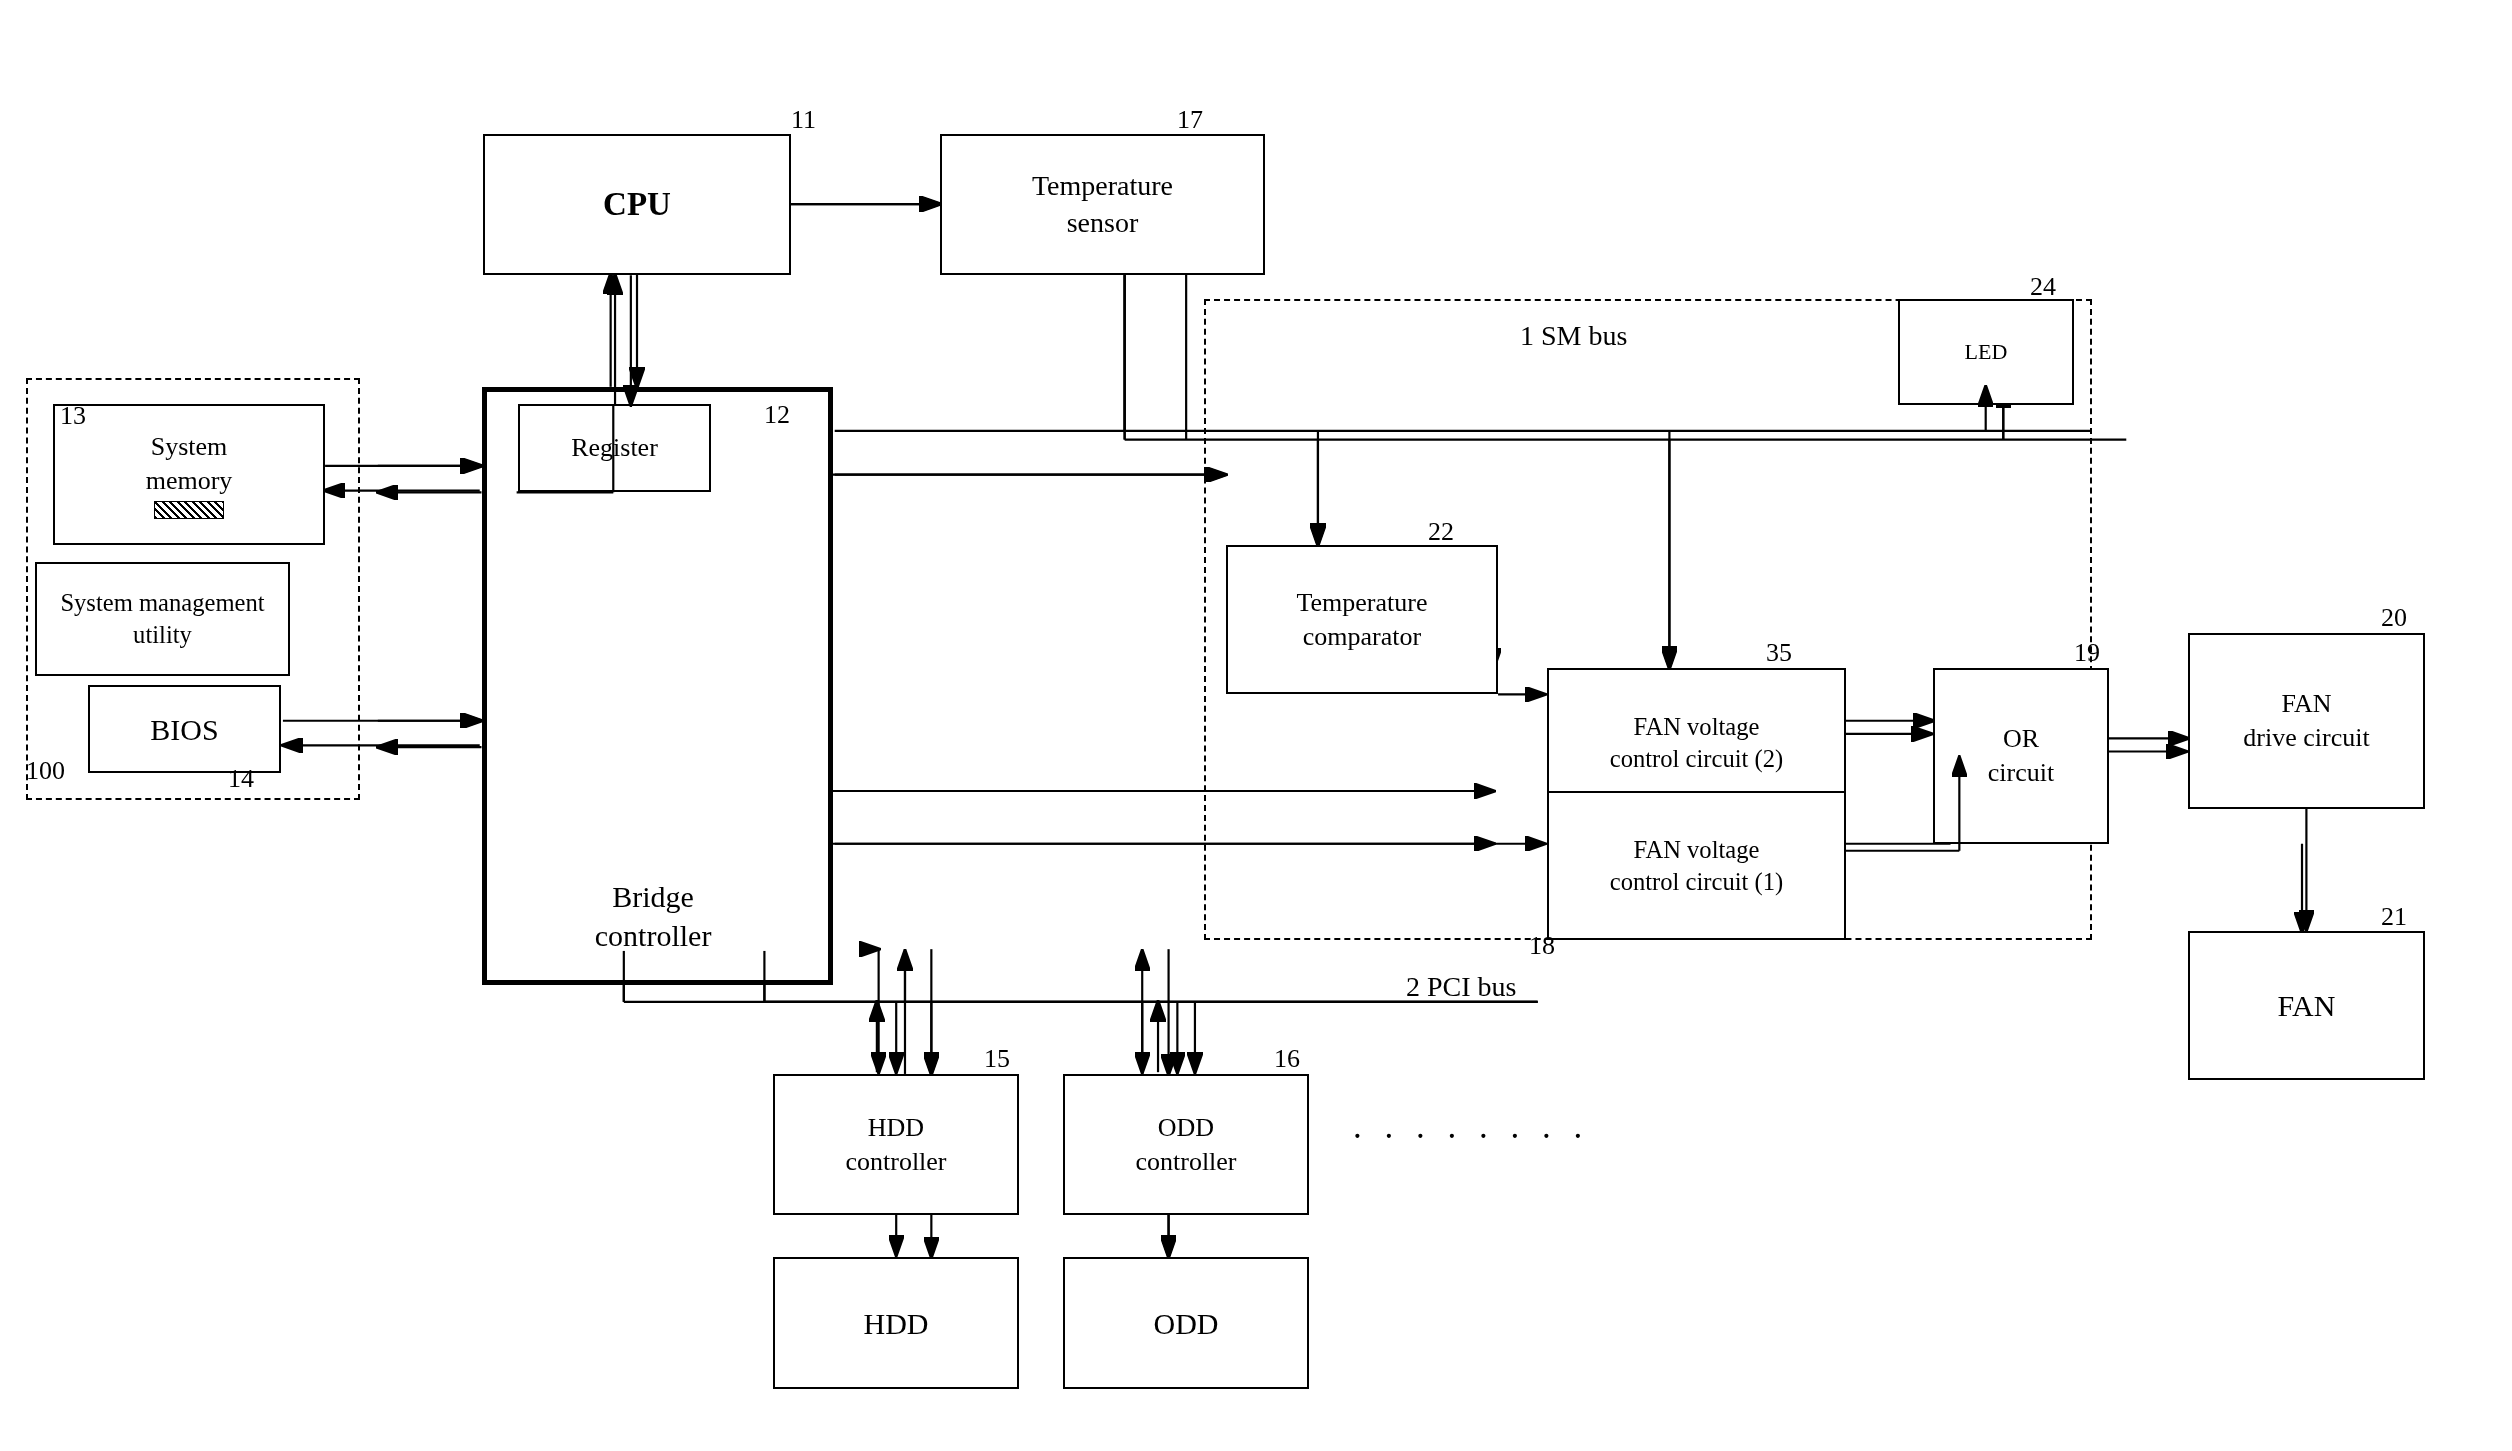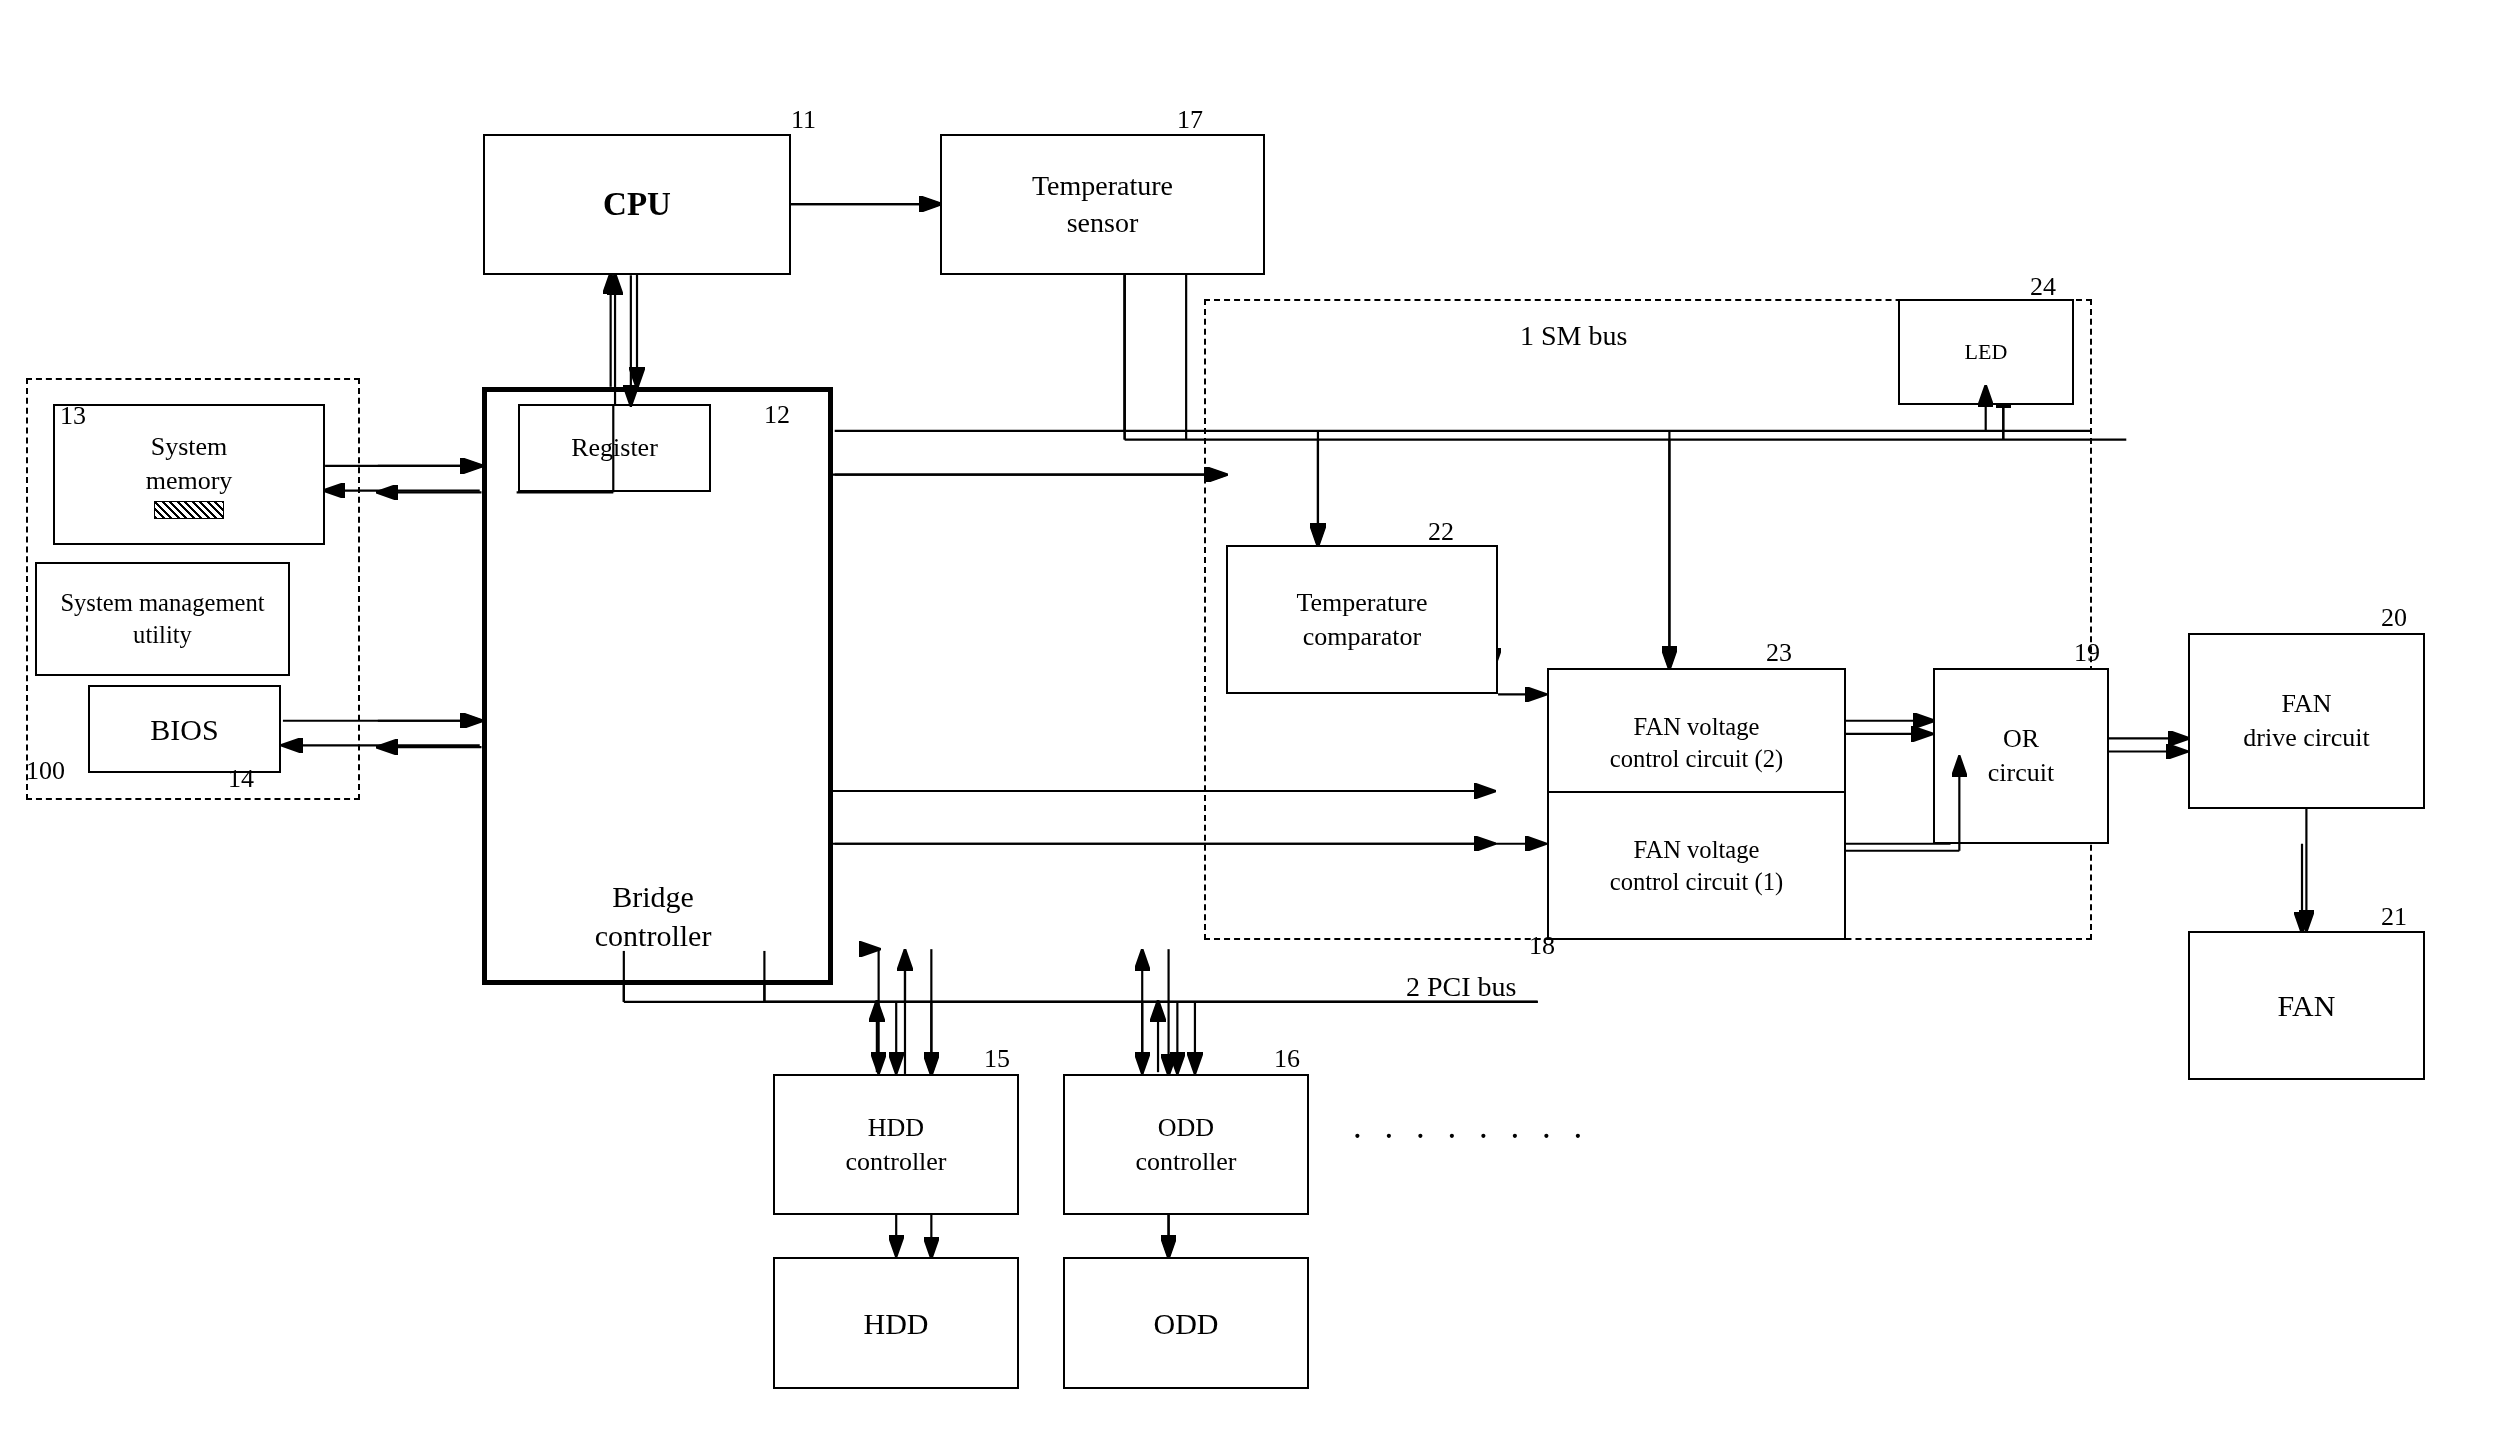--- a/index.html
+++ b/index.html
@@ -203,21 +203,21 @@
   <span class="label" style="left:1520px; top:306px; font-size:28px;margin-top:14px;">1 SM bus</span>
 
   <div class="box" style="left:1226px; top:545px; width:272px; height:149px; font-size:26px;">
     <span>Temperature<br>comparator</span>
   </div>
   <span class="ref-num" style="left:1428px; top:517px;">22</span>
 
   <div class="box" style="left:1547px; top:668px; width:299px; height:149px; font-size:24.6px;">
     <span>FAN voltage<br>control circuit (2)</span>
   </div>
-  <span class="ref-num" style="left:1766px; top:638px;">23</span>
+  <span class="ref-num" style="left:1766px; top:638px;">35</span>
 
   <div class="box" style="left:1547px; top:791px; width:299px; height:149px; font-size:24.6px;">
     <span>FAN voltage<br>control circuit (1)</span>
   </div>
 
   <div class="box" style="left:1898px; top:299px; width:176px; height:106px; font-size:22px;">
     <span>LED</span>
   </div>
   <span class="ref-num" style="left:2030px; top:272px;">24</span>
 

